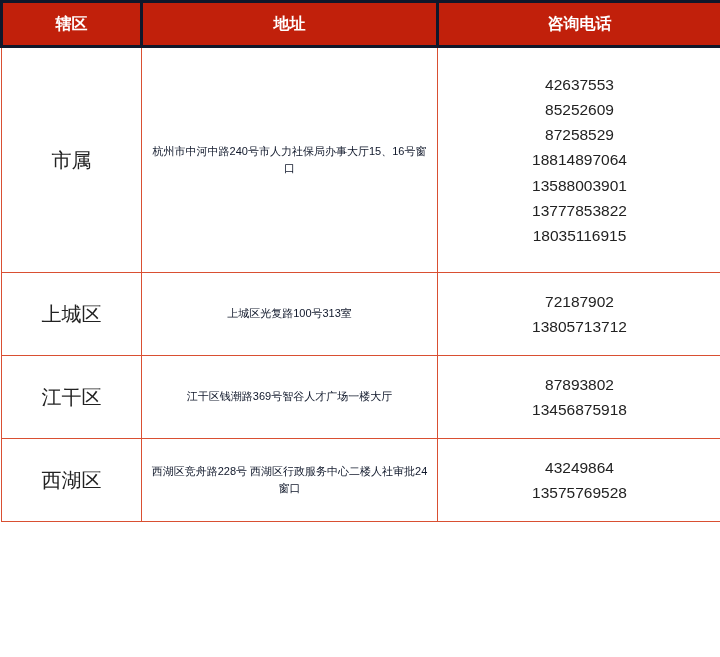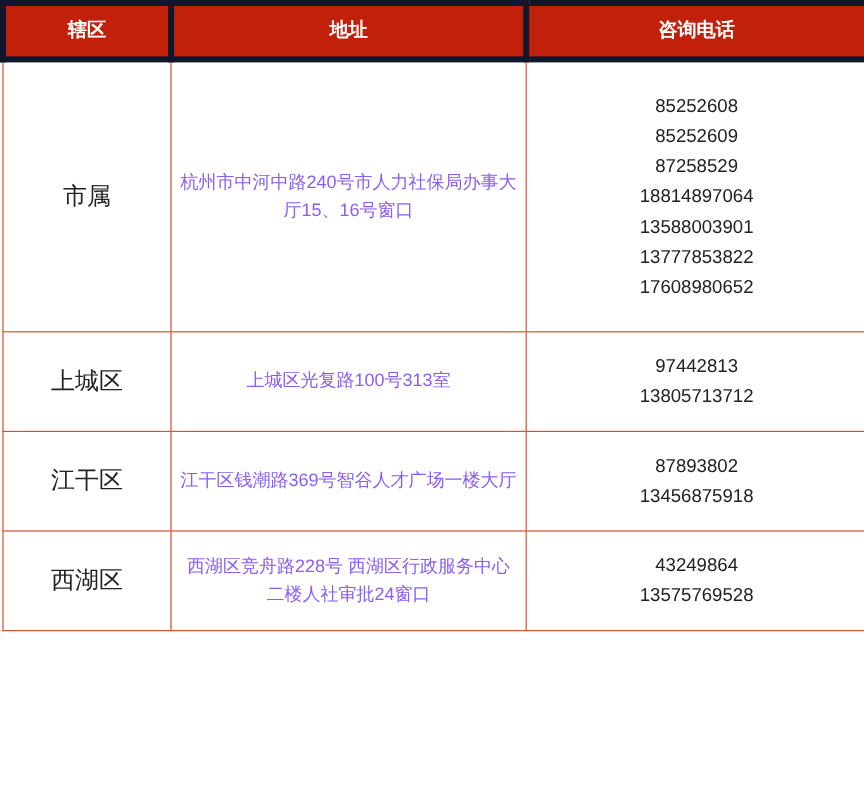--- a/index.html
+++ b/index.html
@@ -25,35 +25,35 @@
     vertical-align: middle;
     text-align: center;
     padding: 8px 6px;
     line-height: 1.55;
   }
   table.contact-table thead th {
     background: #c1200b;
     color: #ffffff;
     font-size: 16px;
     font-weight: bold;
-    border: 5px solid #0f172a;
+    border: 3px solid #0f172a;
     height: 34px;
     padding: 4px 6px;
   }
   col.col-district { width: 140px; }
   col.col-address  { width: 296px; }
   col.col-phone    { width: 284px; }
 
   td.district {
     font-size: 20px;
     color: #222222;
   }
   td.address {
-    font-size: 15px;
-    color: #8b5cf6;
+    font-size: 11px;
+    color: #0f172a;
     padding-left: 14px;
     padding-right: 14px;
   }
   td.phones {
     font-size: 15.5px;
     color: #222222;
   }
   td.phones .phone-line {
     display: block;
     line-height: 1.62;
@@ -79,34 +79,34 @@
       <th>辖区</th>
       <th>地址</th>
       <th>咨询电话</th>
     </tr>
   </thead>
   <tbody>
     <tr class="row-shi">
       <td class="district">市属</td>
       <td class="address">杭州市中河中路240号市人力社保局办事大厅15、16号窗口</td>
       <td class="phones">
-        <span class="phone-line">85252608</span>
+        <span class="phone-line">42637553</span>
         <span class="phone-line">85252609</span>
         <span class="phone-line">87258529</span>
         <span class="phone-line">18814897064</span>
         <span class="phone-line">13588003901</span>
         <span class="phone-line">13777853822</span>
-        <span class="phone-line">17608980652</span>
+        <span class="phone-line">18035116915</span>
       </td>
     </tr>
     <tr class="row-2">
       <td class="district">上城区</td>
       <td class="address">上城区光复路100号313室</td>
       <td class="phones">
-        <span class="phone-line">97442813</span>
+        <span class="phone-line">72187902</span>
         <span class="phone-line">13805713712</span>
       </td>
     </tr>
     <tr class="row-4">
       <td class="district">江干区</td>
       <td class="address">江干区钱潮路369号智谷人才广场一楼大厅</td>
       <td class="phones">
         <span class="phone-line">87893802</span>
         <span class="phone-line">13456875918</span>
       </td>

